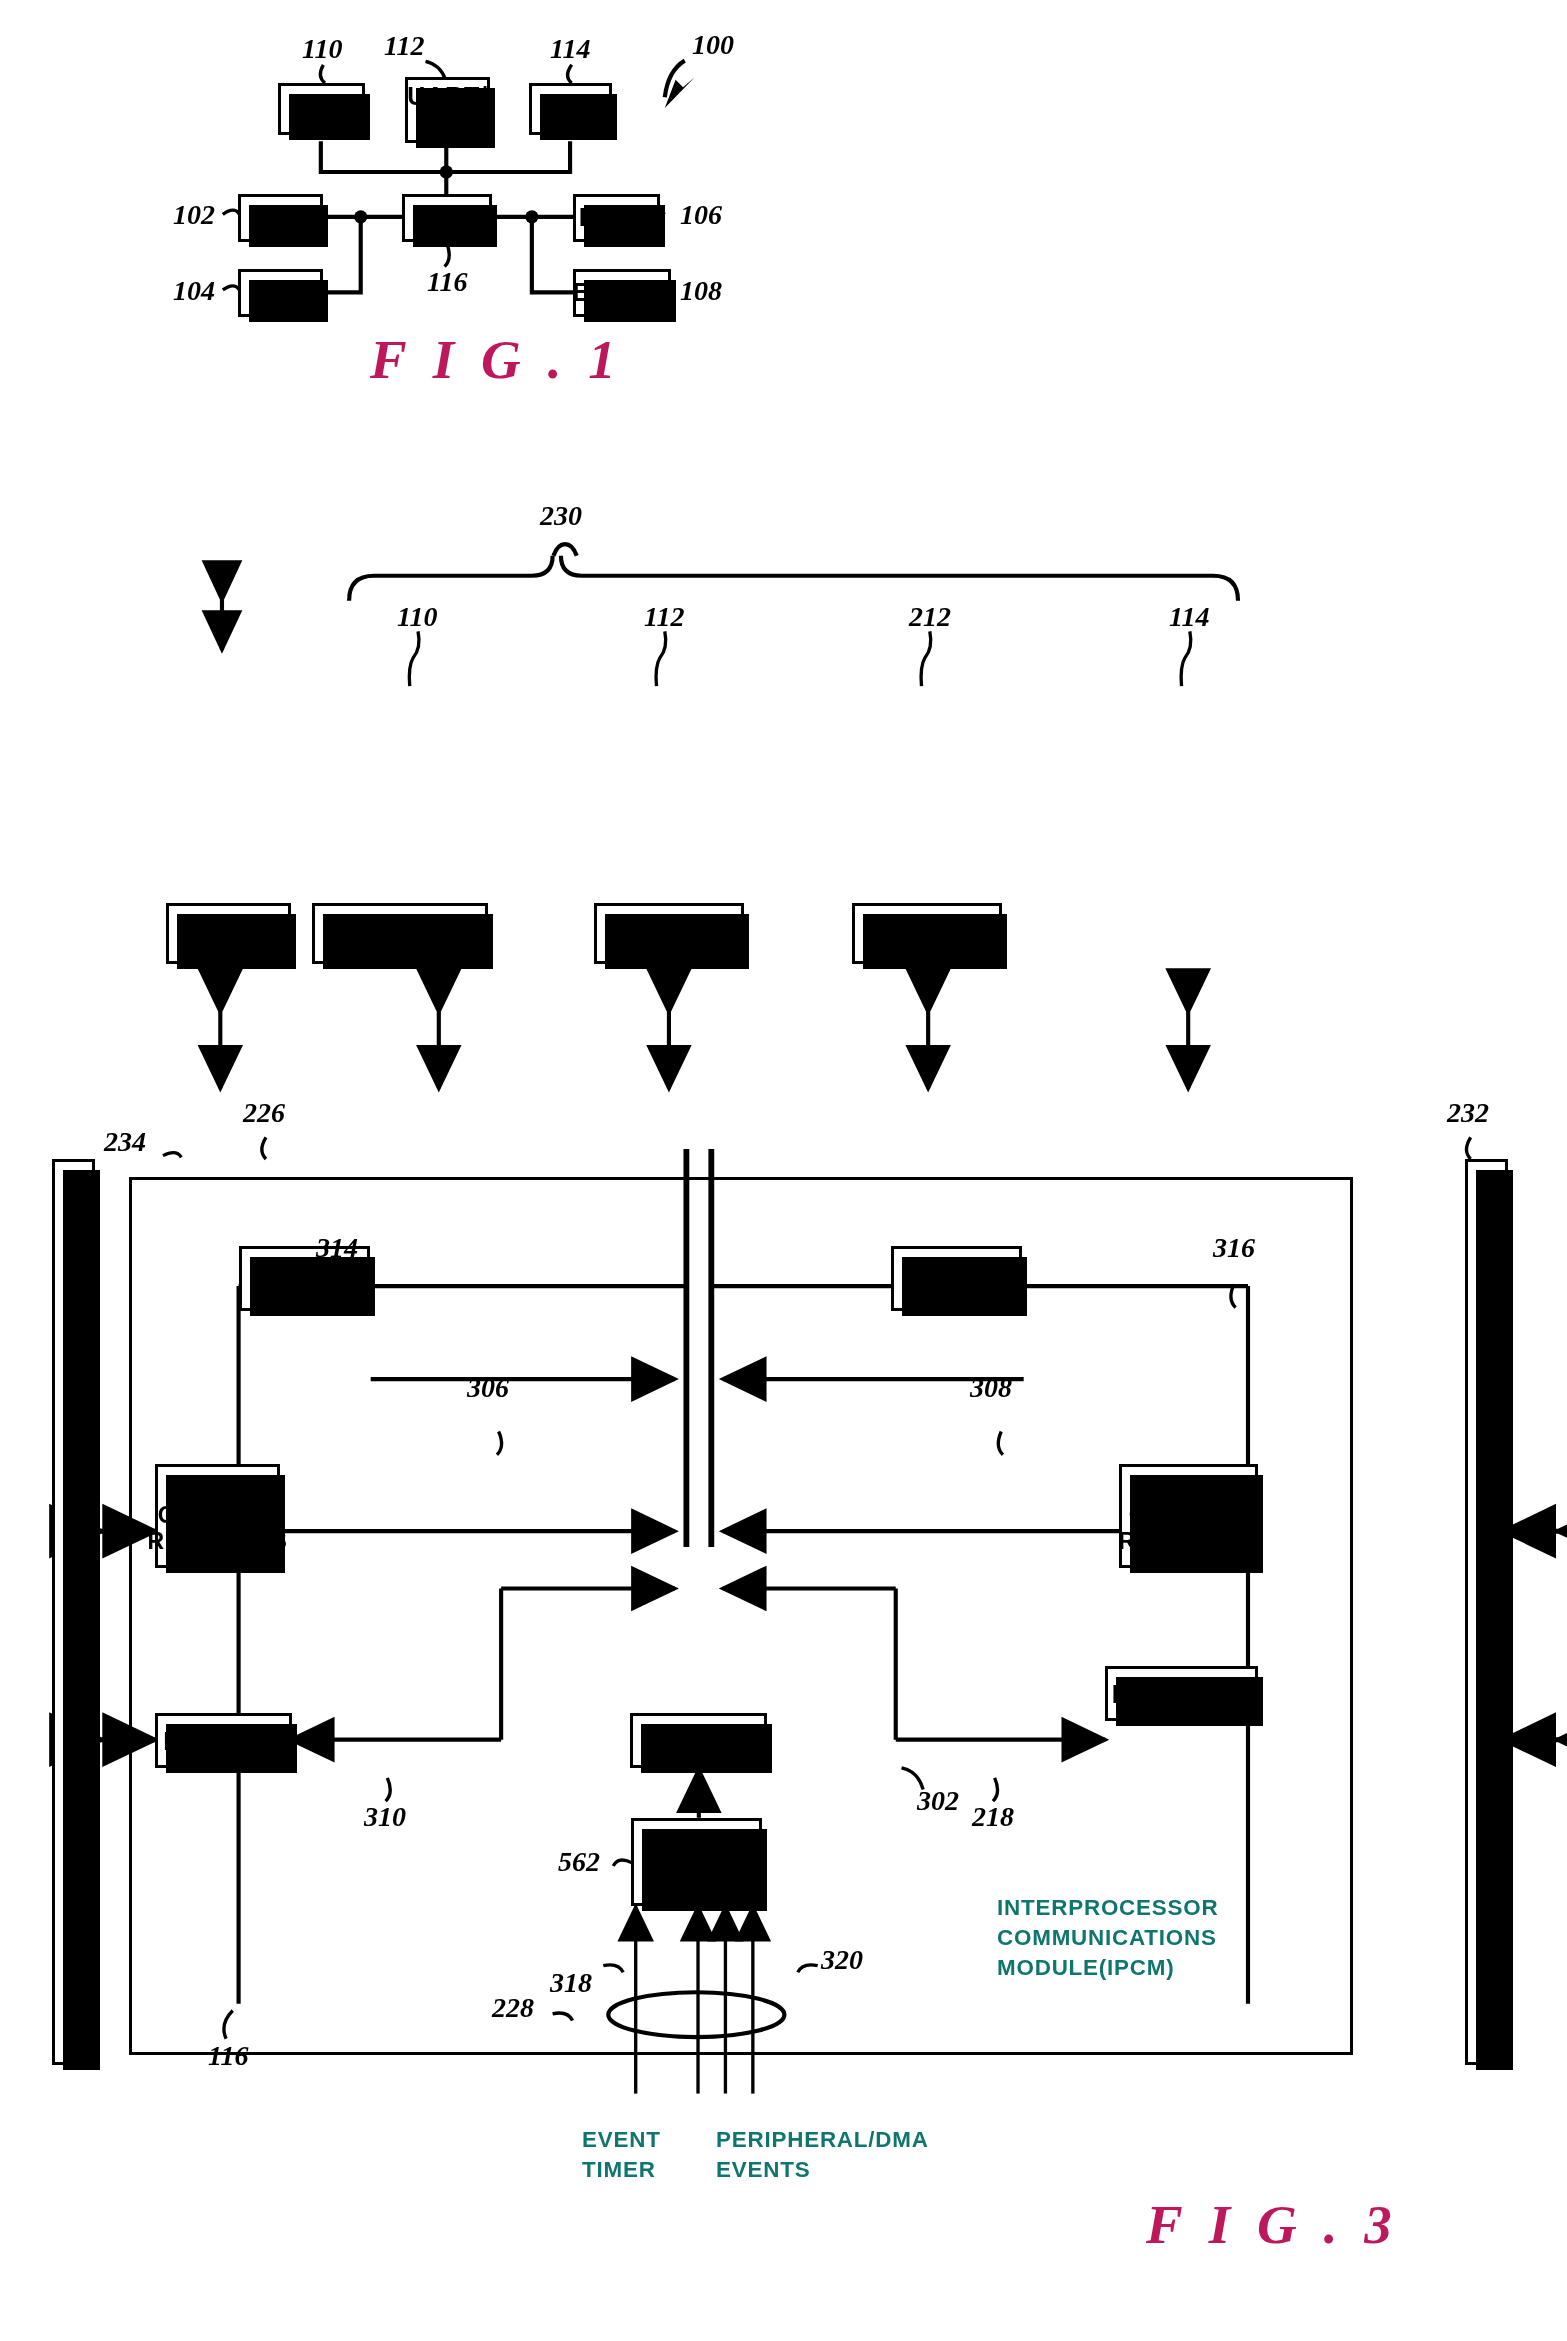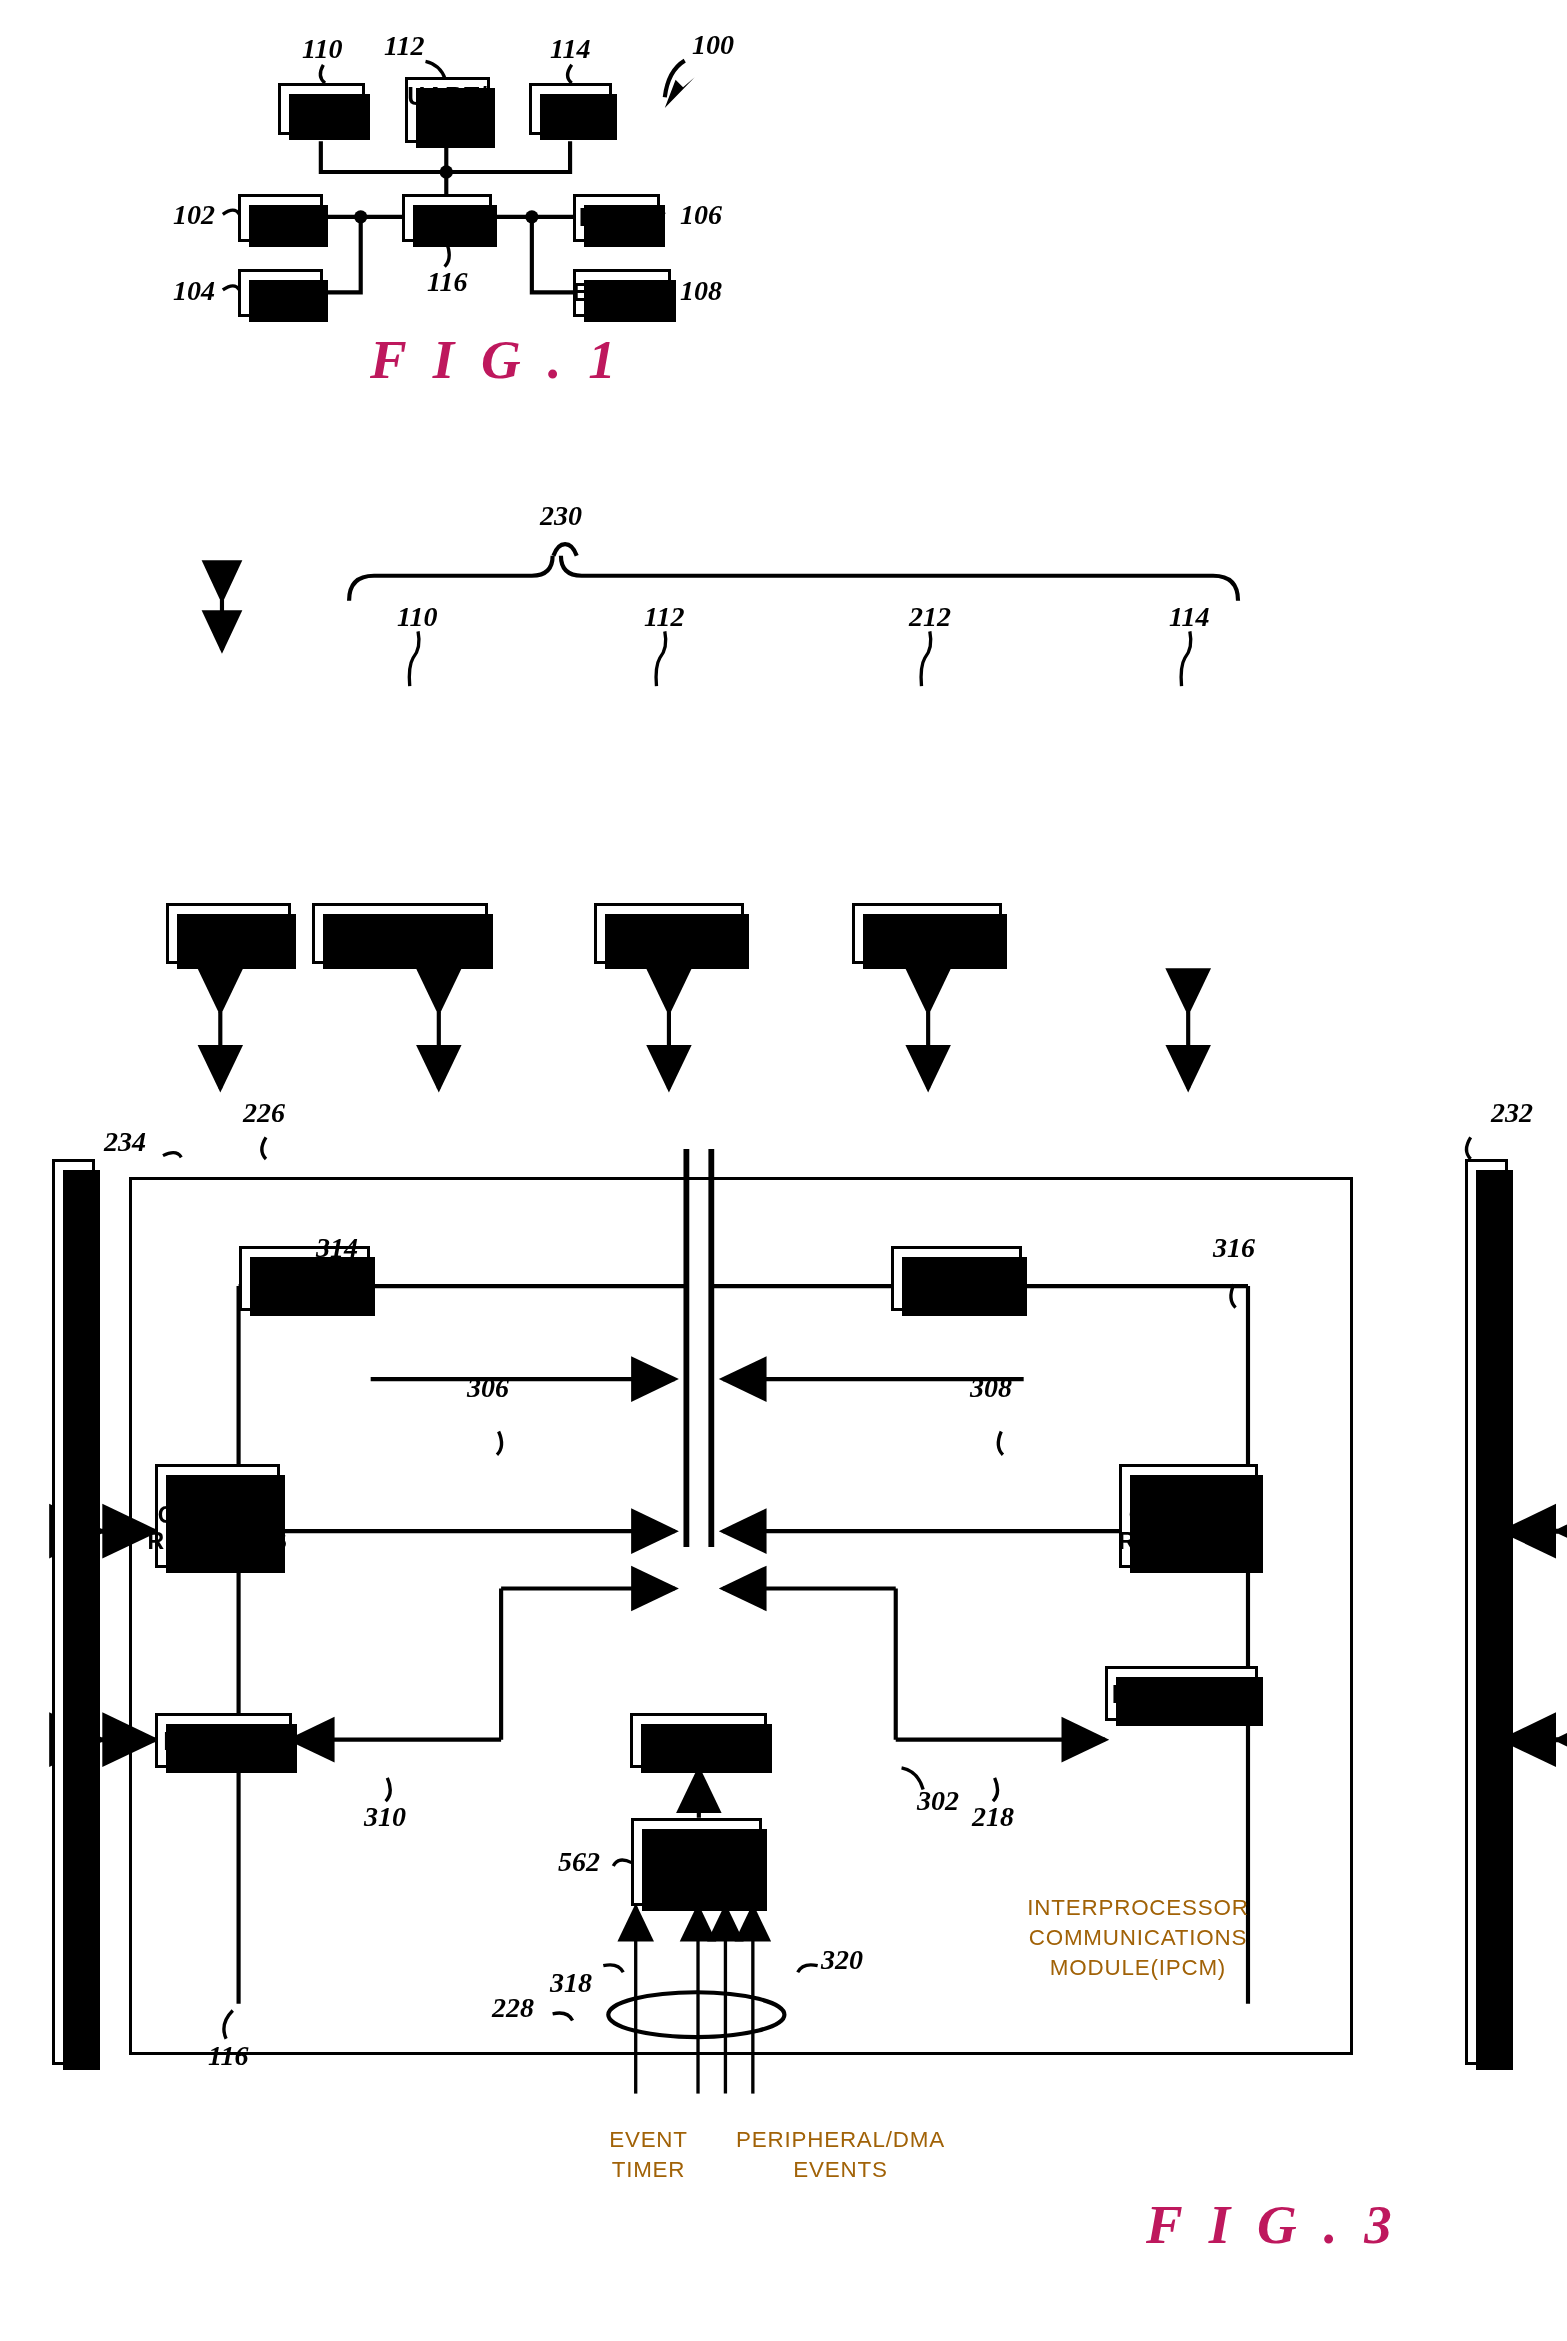--- a/index.html
+++ b/index.html
@@ -18,23 +18,23 @@
        line-height:1.12;z-index:6;}
   .blk::after{content:"";position:absolute;left:8.3px;top:8.3px;width:100%;height:100%;
        background:#000;z-index:-1;}
   .blk span{position:relative;z-index:2;display:block;white-space:pre-line;}
 
   
   .ref{position:absolute;font-family:"Liberation Serif", serif;font-style:italic;
        font-weight:700;font-size:28px;color:#000;z-index:8;white-space:nowrap;}
 
   
-  .cap{position:absolute;font-family:"Liberation Sans", sans-serif;font-weight:400;
-       font-size:22.4px;letter-spacing:0.8px;line-height:1.35;text-align:center;
-       color:#a16207;z-index:8;white-space:pre-line;}
+  .cap{position:absolute;font-family:"Liberation Sans", sans-serif;font-weight:700;
+       font-size:22.4px;letter-spacing:0.8px;line-height:1.35;text-align:left;
+       color:#0f766e;z-index:8;white-space:pre-line;}
 
   .figlabel{position:absolute;font-family:"Liberation Serif", serif;font-style:italic;
        font-weight:700;font-size:55px;letter-spacing:6.6px;color:#be185d;z-index:9;}
 
   
   .vbus{position:absolute;box-sizing:border-box;background:#fff;border:3.3px solid #000;z-index:6;}
   .vbus::after{content:"";position:absolute;left:7.5px;top:7.5px;width:100%;height:100%;
        background:#000;z-index:-1;}
   .vbus .vlabel{position:absolute;left:50%;top:50%;
        transform:translate(-50%,-50%) rotate(-90deg);
@@ -272,21 +272,21 @@
     <span>IRDA/UART</span>
     </div>
   <div class="blk" style="left:594px;top:903px;width:150px;height:61px;font-size:26px;">
     <span>SSI</span>
     </div>
   <div class="blk" style="left:852px;top:903px;width:150px;height:61px;font-size:26px;">
     <span>MMC</span>
     </div>
 
   <div class="ref" style="left:243px;top:1097px;">226</div>
-  <div class="ref" style="left:1447px;top:1097px;margin-left:44px;">232</div>
+  <div class="ref" style="left:1447px;top:1097px;">232</div>
   <div class="ref" style="left:104px;top:1126px;">234</div>
 
 
   <div class="vbus" style="left:52px;top:1159px;width:43px;height:906px;">
     <div class="vlabel">DSP BUS D</div>
   </div>
   <div class="vbus" style="left:1465px;top:1159px;width:43px;height:906px;">
     <div class="vlabel">HOST BUS T</div>
   </div>
 

